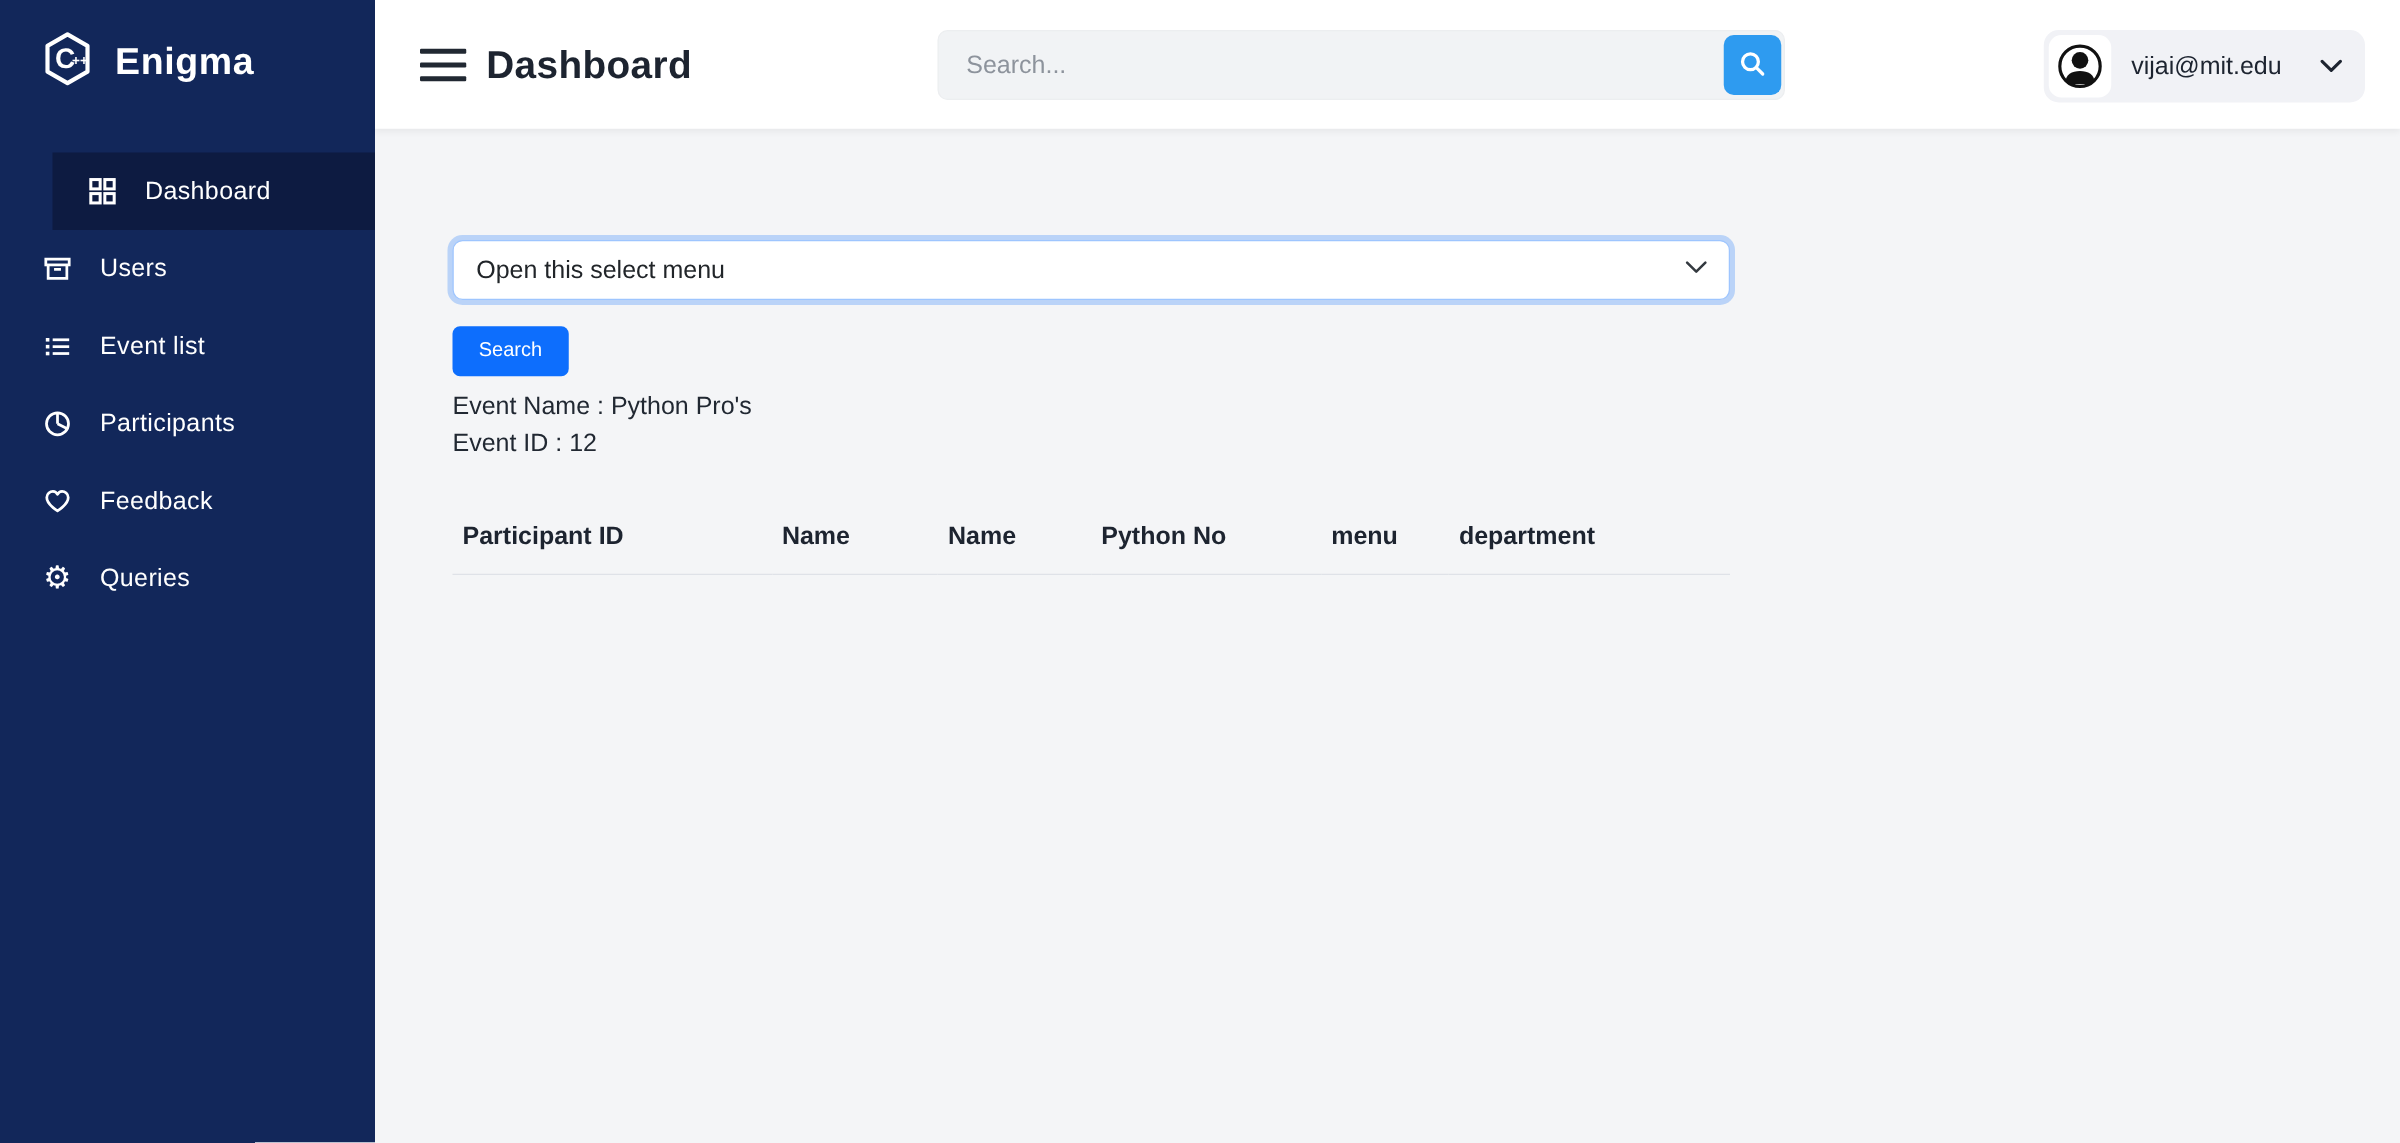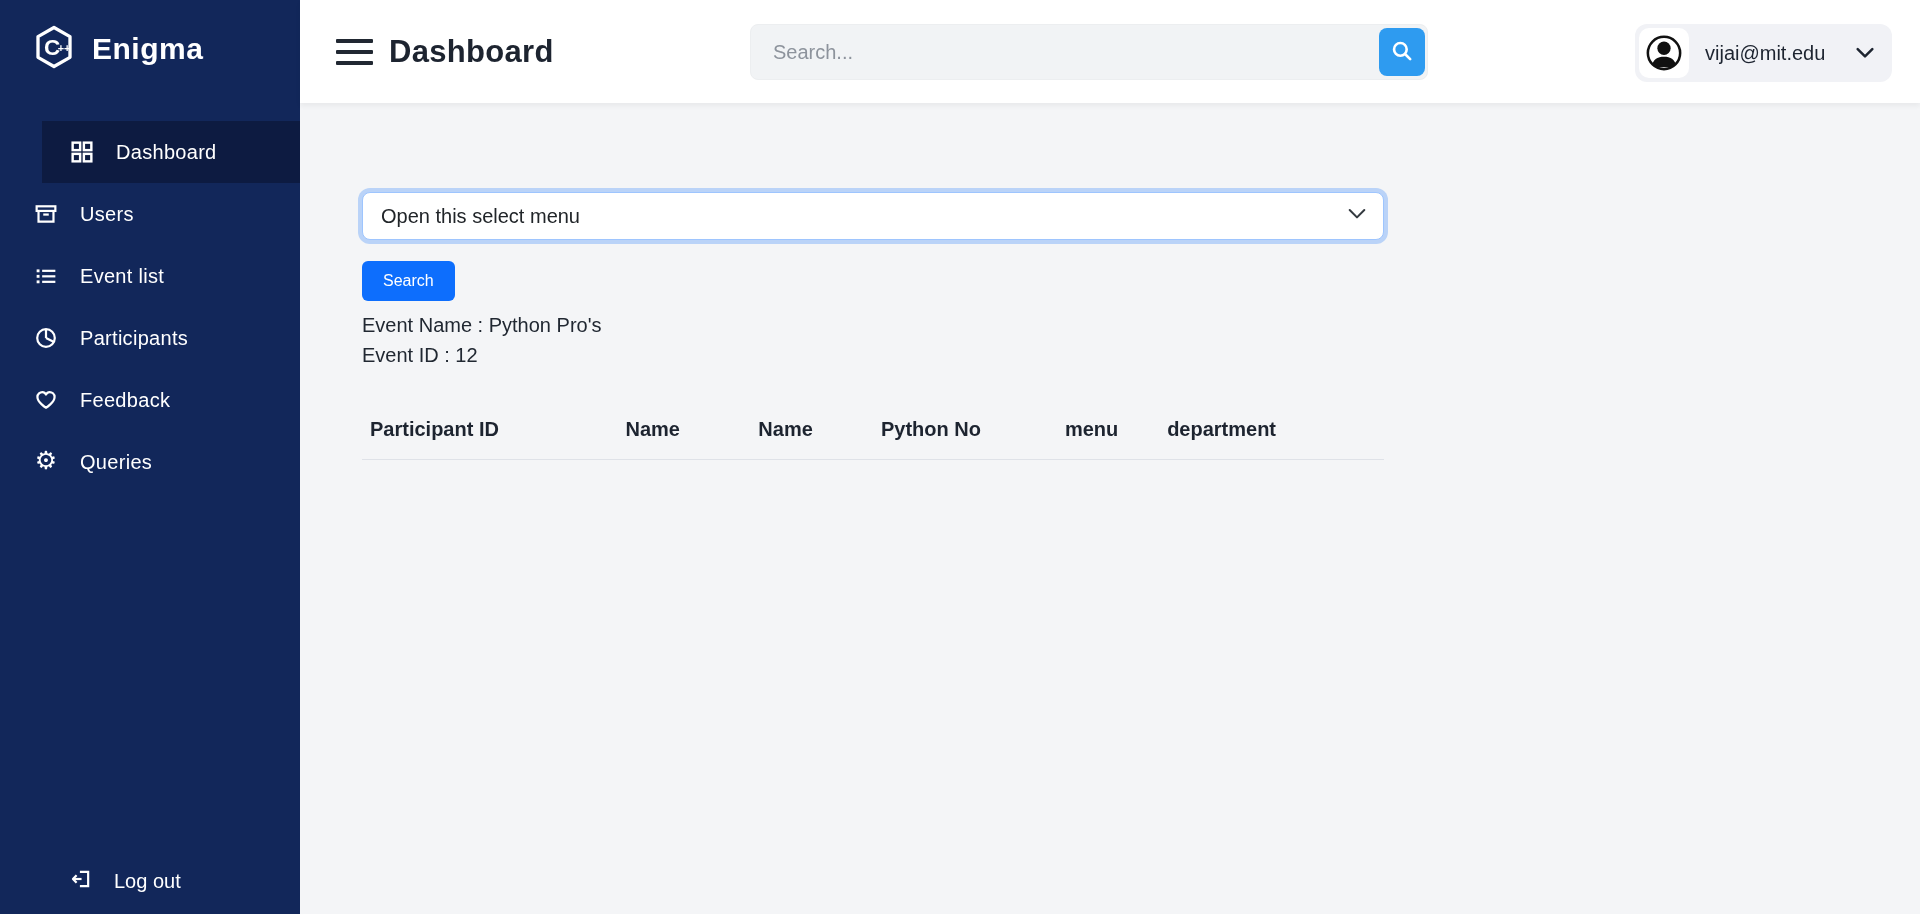--- a/index.html
+++ b/index.html
@@ -138,30 +138,20 @@
       </div>
 
       <div class="nav-item">
         <span class="icn">
             <span class="gear-glyph">⚙</span>
           </span>
         <span class="nav-label">Queries</span>
       </div>
     </nav>
 
-    <div class="logout">
-      <span class="icn">
-        <svg width="22" height="22" viewBox="0 0 20 20" fill="none" stroke="#ffffff" stroke-width="2">
-          <path d="M9 3.5 H16.5 V16.5 H9"></path>
-          <line x1="3" y1="10" x2="10.5" y2="10"></line>
-          <polyline points="6,6.5 2.7,10 6,13.5" stroke-linejoin="round"></polyline>
-        </svg>
-      </span>
-      <span class="nav-label">Log out</span>
-    </div>
   </aside>
 
   <div class="right">
 
     <header>
       <div class="hamburger">
         <span></span>
           <span></span>
           <span></span>
       </div>

